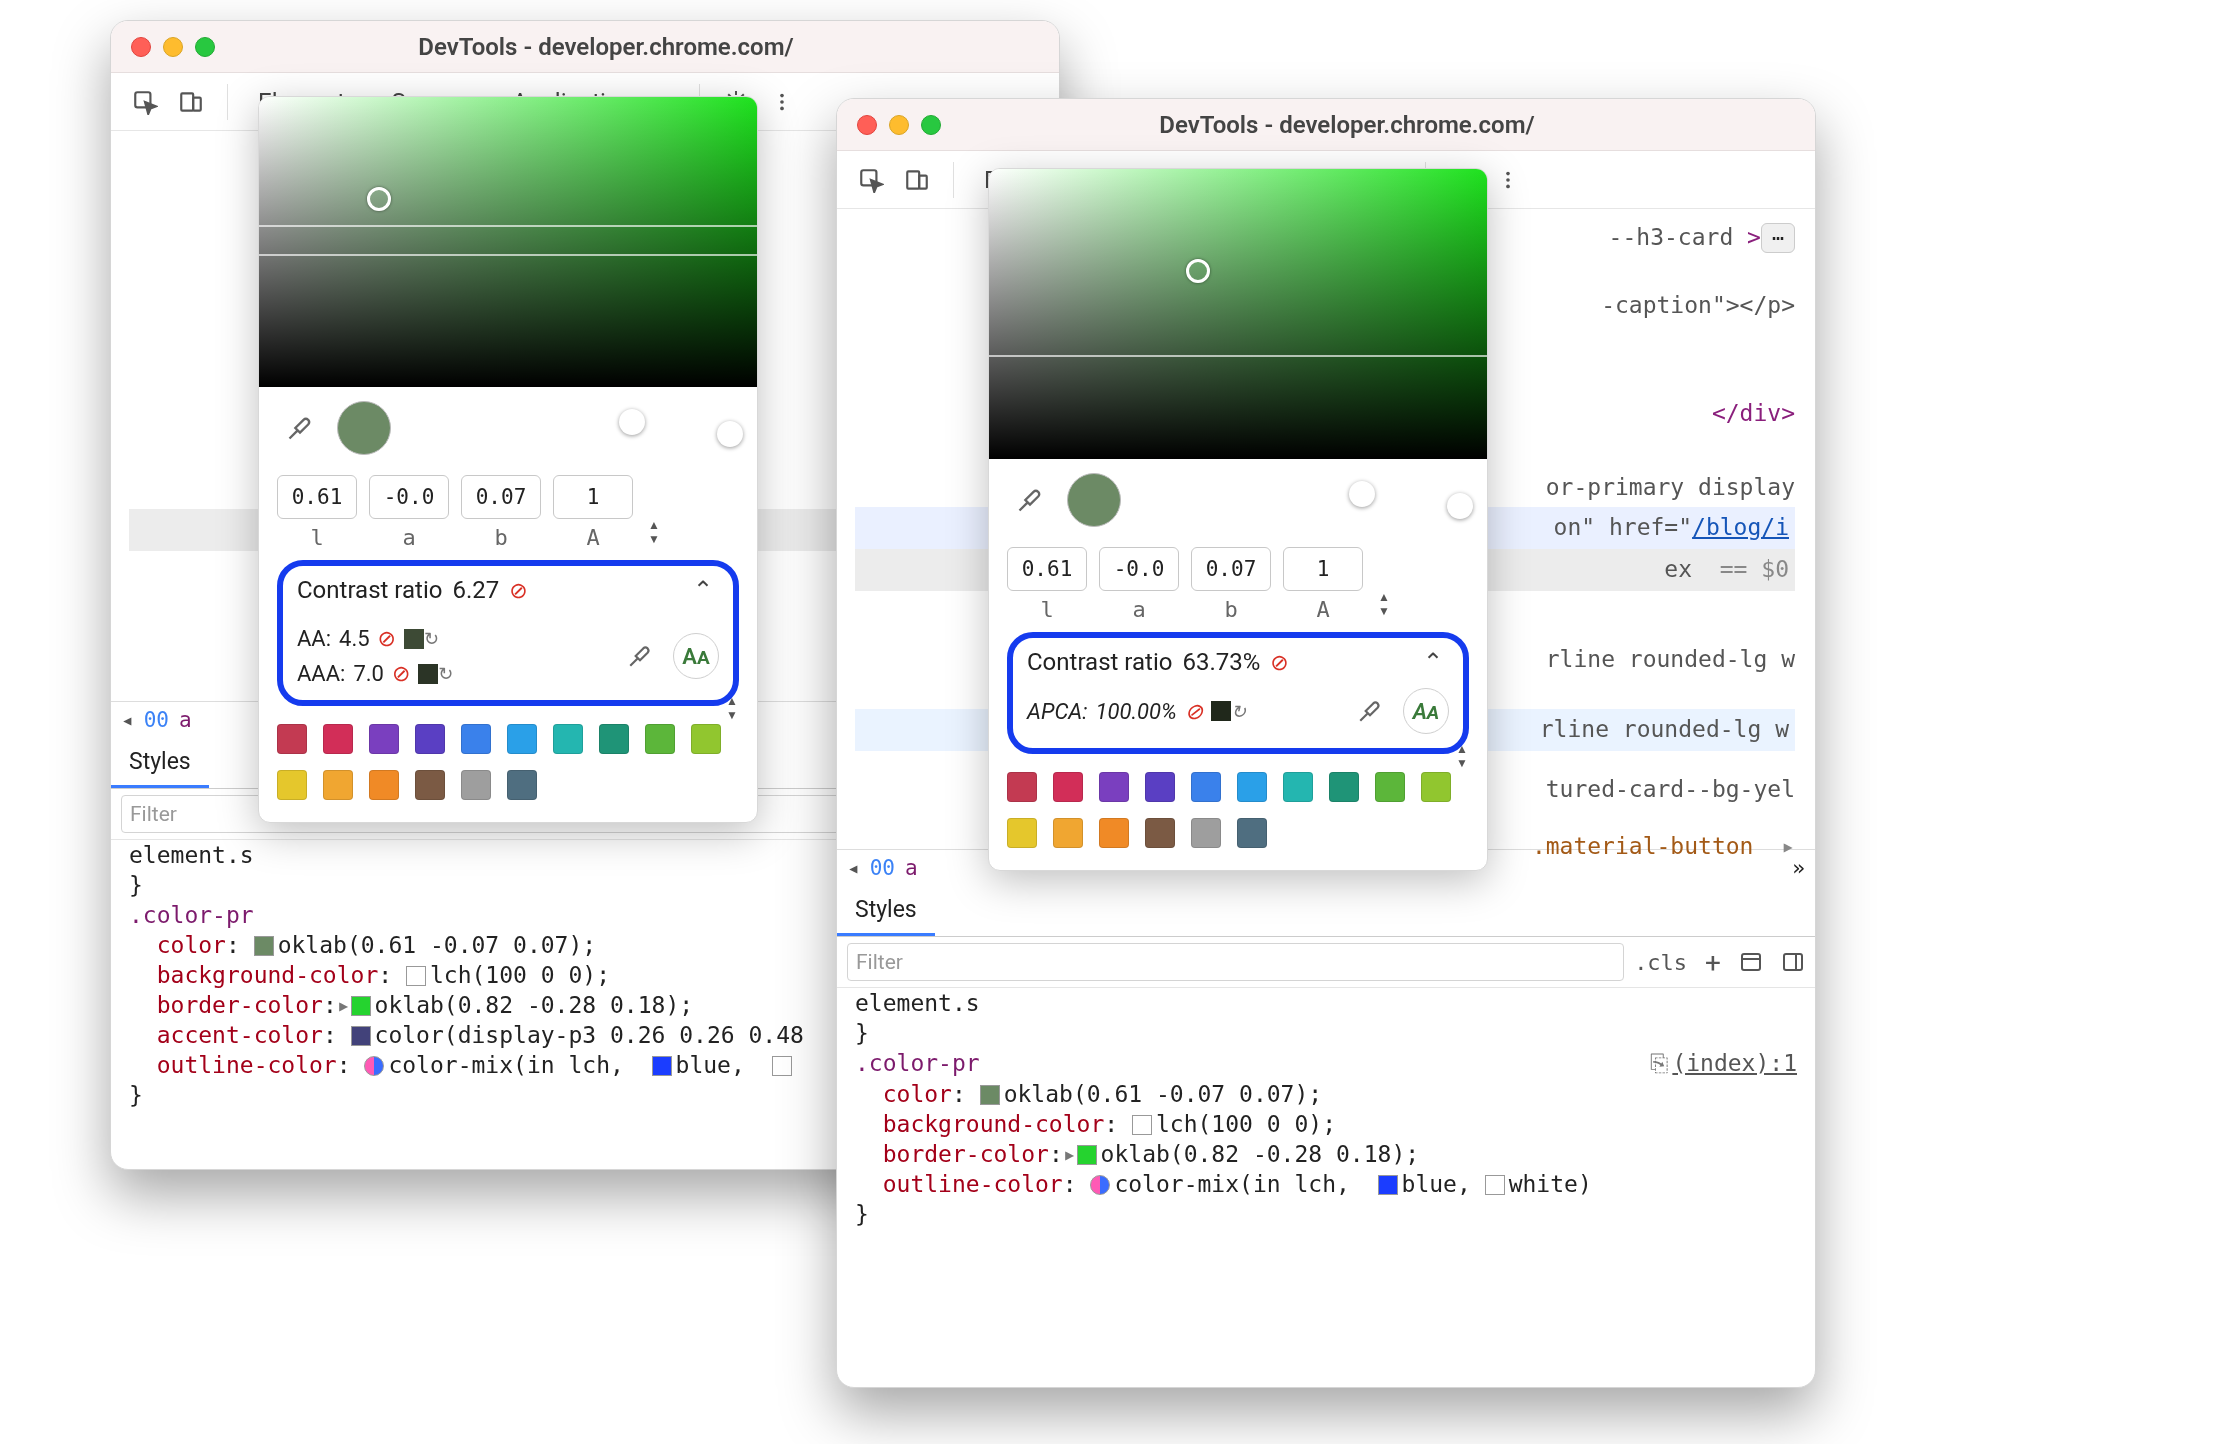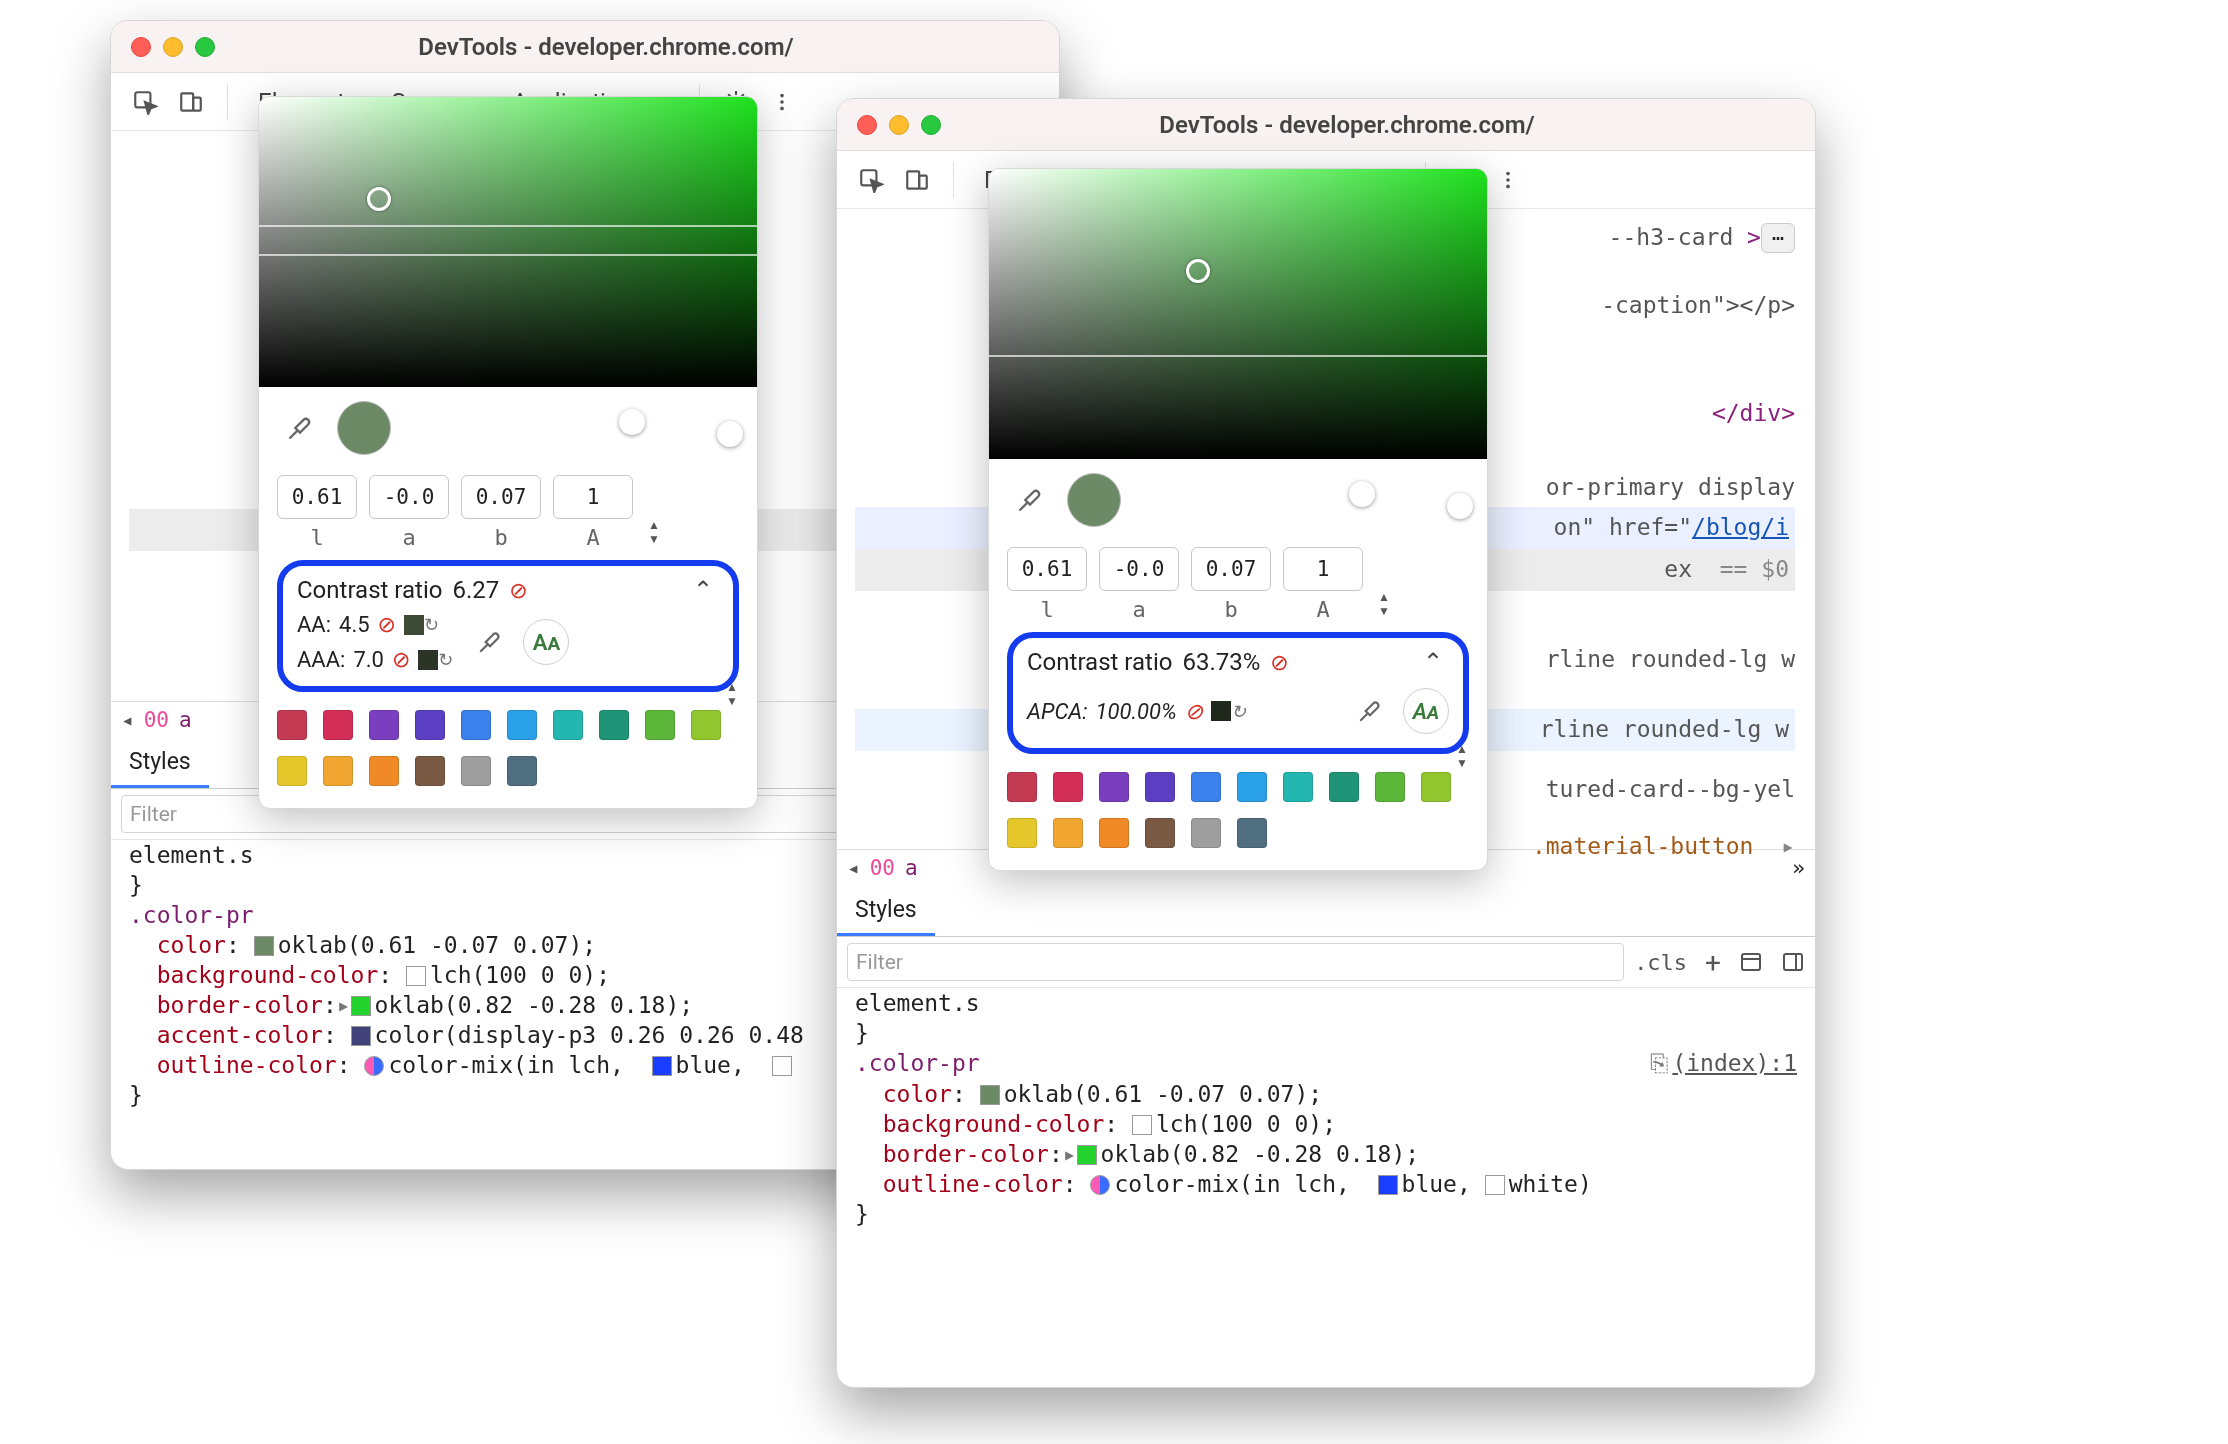--- a/index.html
+++ b/index.html
@@ -125,21 +125,21 @@
     display:flex; align-items:center; justify-content:center;
     color:#3a7a3a; font-variant: small-caps; font-weight:600; font-size:22px;
   }
   .pal { display:flex; flex-wrap:wrap; gap:16px; padding: 4px 18px 22px 18px; width: 480px; }
   .chip { width:30px; height:30px; border-radius:4px; box-shadow: inset 0 0 0 1px rgba(0,0,0,0.12); }
 
   .tabs { display:flex; border-bottom:1px solid #ccc; align-items:center; font-size:23px; }
   .tabs .tab { padding: 10px 18px; text-align: center; }
   .tabs .active { border-bottom:3px solid #3a7cff; color:#222; }
   .crumb { display:flex; align-items:center; gap:10px; padding:6px 10px; font-size:21px; }
-  .crumb .sel { color:#ec4899; }
+  .crumb .sel { color:#3b82f6; }
   .filterbar { display:flex; align-items:center; gap:10px; padding:6px 10px; border-bottom:1px solid #e5e5e5; }
   .filter-in { flex:1; height:38px; border:1px solid #d4d4d4; border-radius:4px; padding:0 8px; color:#999; font-size:21px; display:flex; align-items:center; }
 
   .rule { padding: 2px 18px; font-size:23px; }
   .prop { color:#a30019; }
   .val { color:#222; }
   .csel { color:#7c1a6c; }
   .swm { display:inline-block; width:20px; height:20px; vertical-align:-3px; border:1px solid #999; margin-right:4px; }
 
   .right-badges { display:flex; align-items:center; gap:18px; color:#555; }
@@ -285,21 +285,21 @@
         </div>
       <div class="stepper">▲<br>▼</div>
     </div>
     <div class="highlight-box">
       <div class="cr-head">
         <span>Contrast ratio</span>
         <span>6.27</span>
         <span class="no">⊘</span>
         <span class="caret">⌃</span>
       </div>
-      <div class="row" style="margin-top:8px; ">
+      <div class="row" style="margin-top:22px; justify-content:space-between;">
         <div style="display:flex; flex-direction:column; gap:10px;">
           <div class="mini">
             <span>AA:</span>
             <span>4.5</span>
             <span class="no">⊘</span>
             <span style="display:inline-flex;align-items:center;">
                 <span style="width:20px;height:20px;background:#3d4a35;display:inline-block"></span>
                 <span style="color:#777;font-size:18px;">↻</span>
               </span>
           </div>

